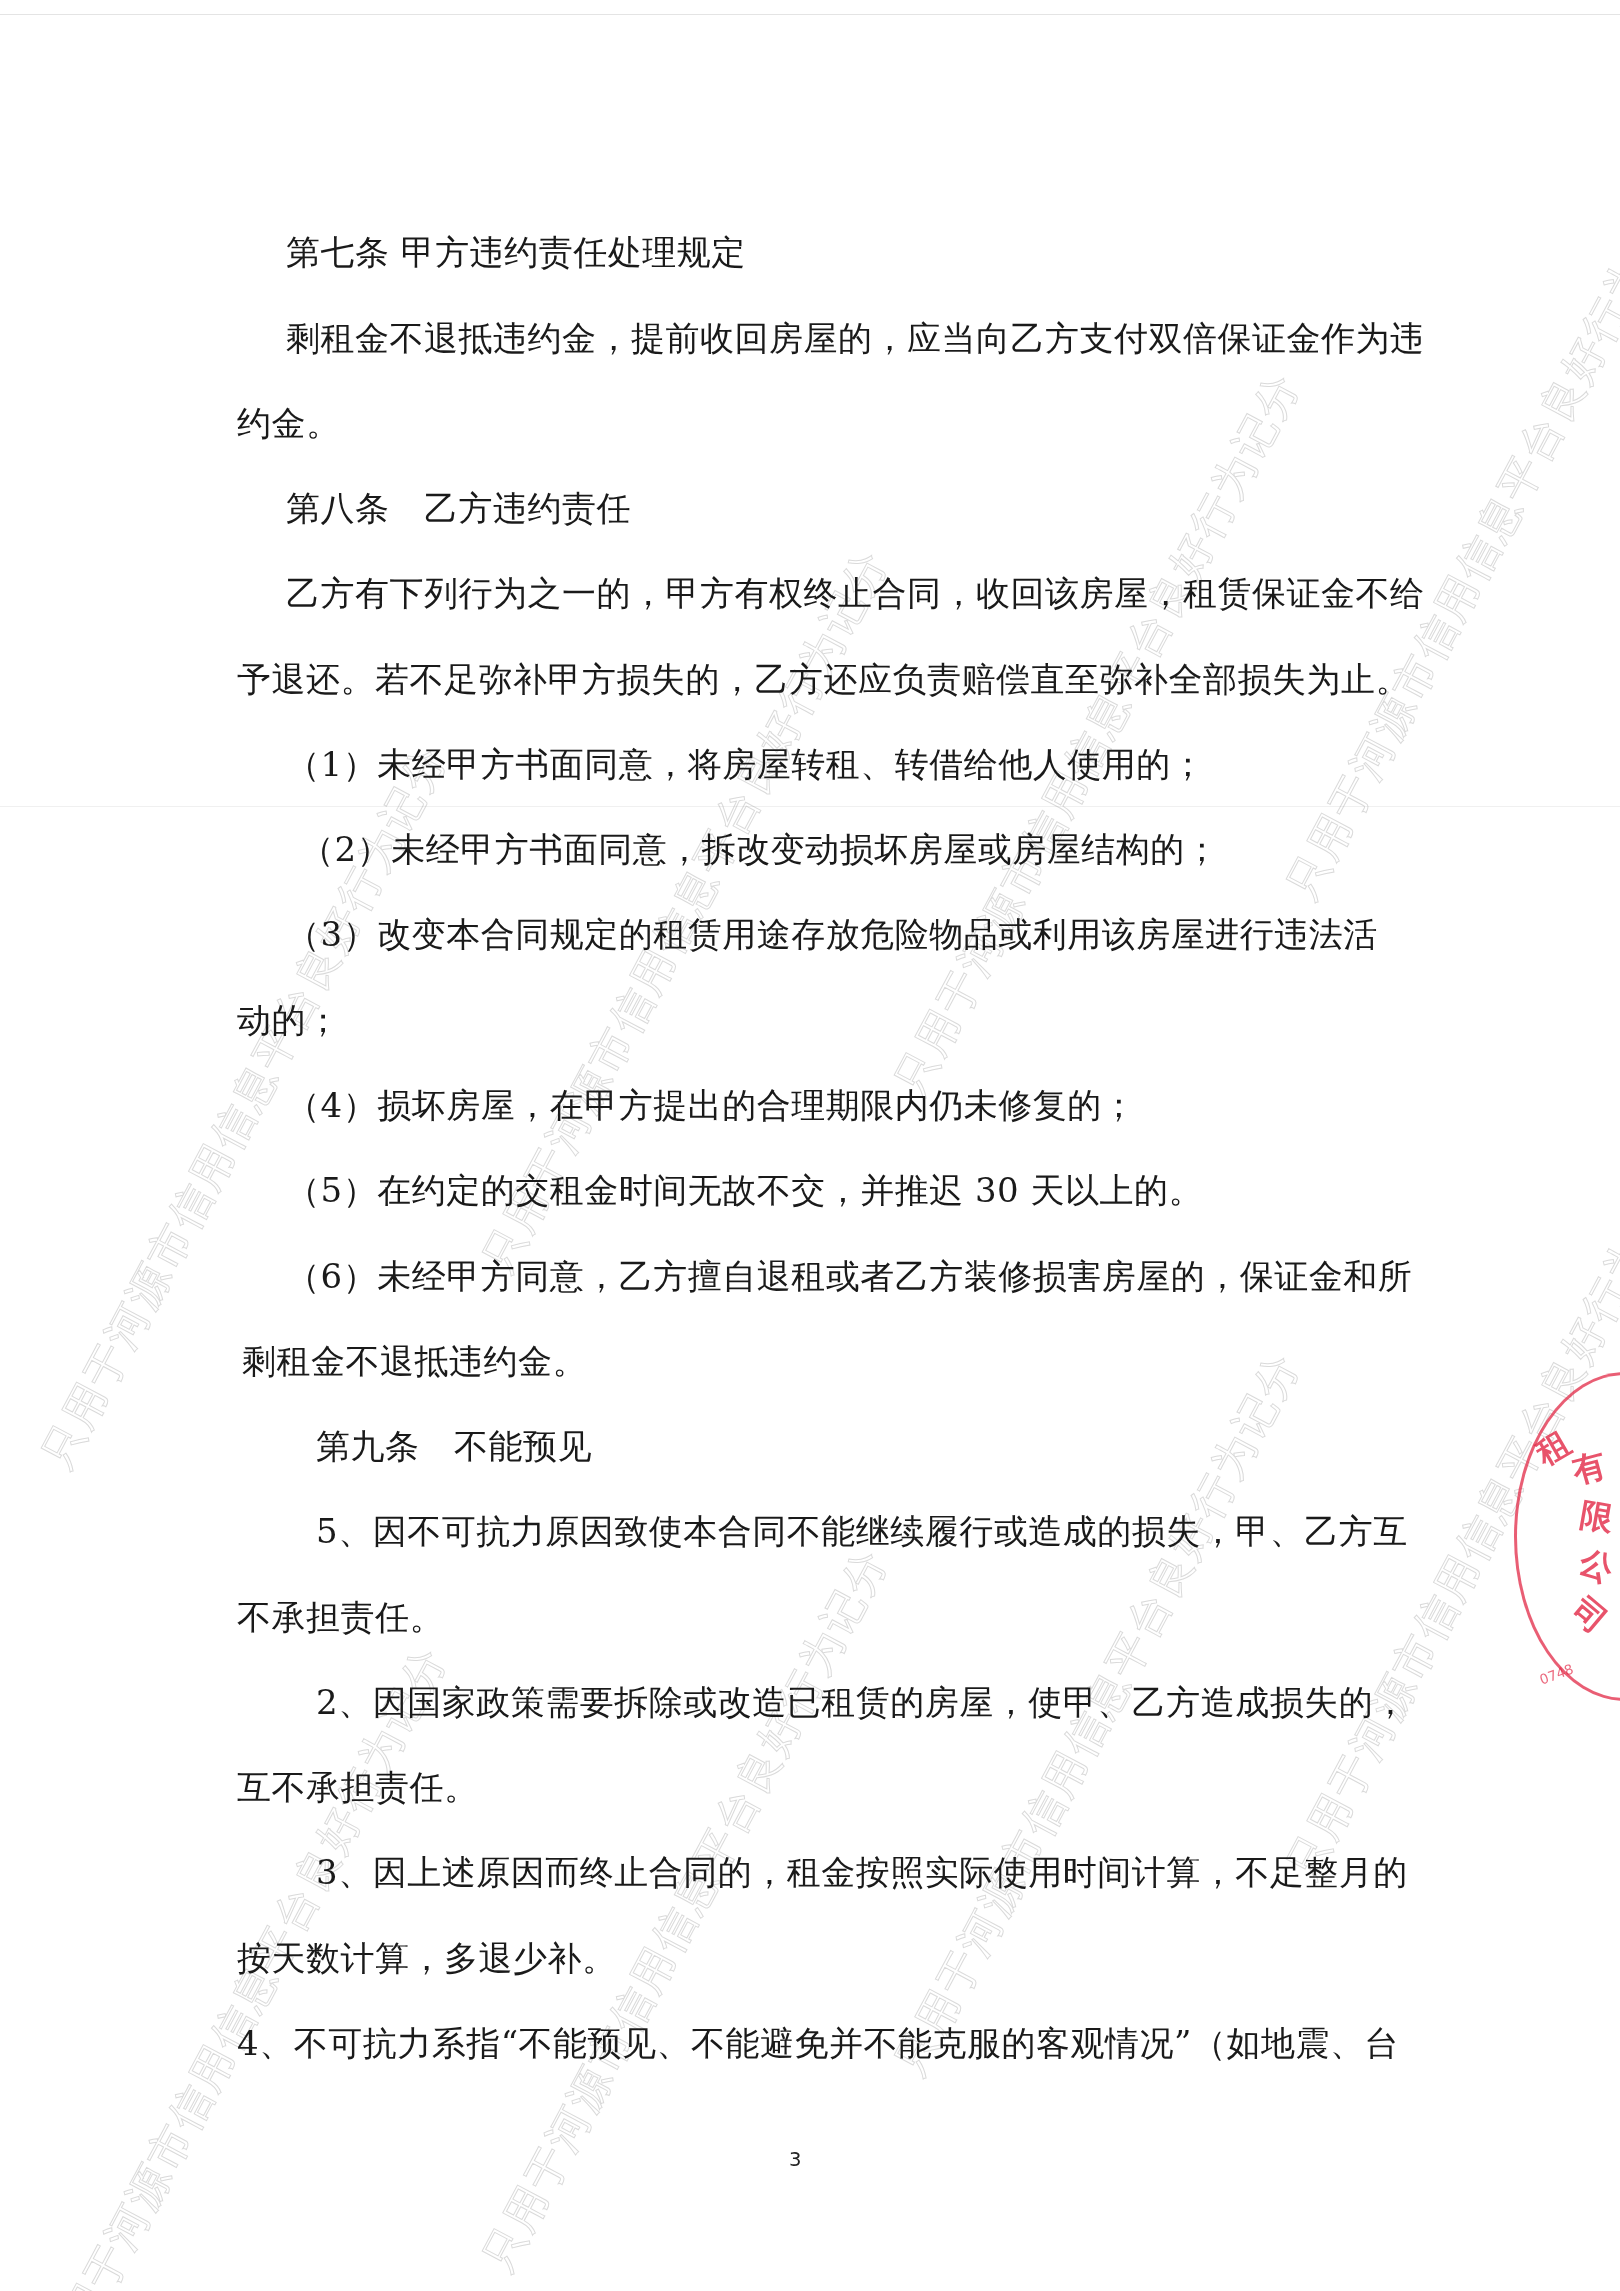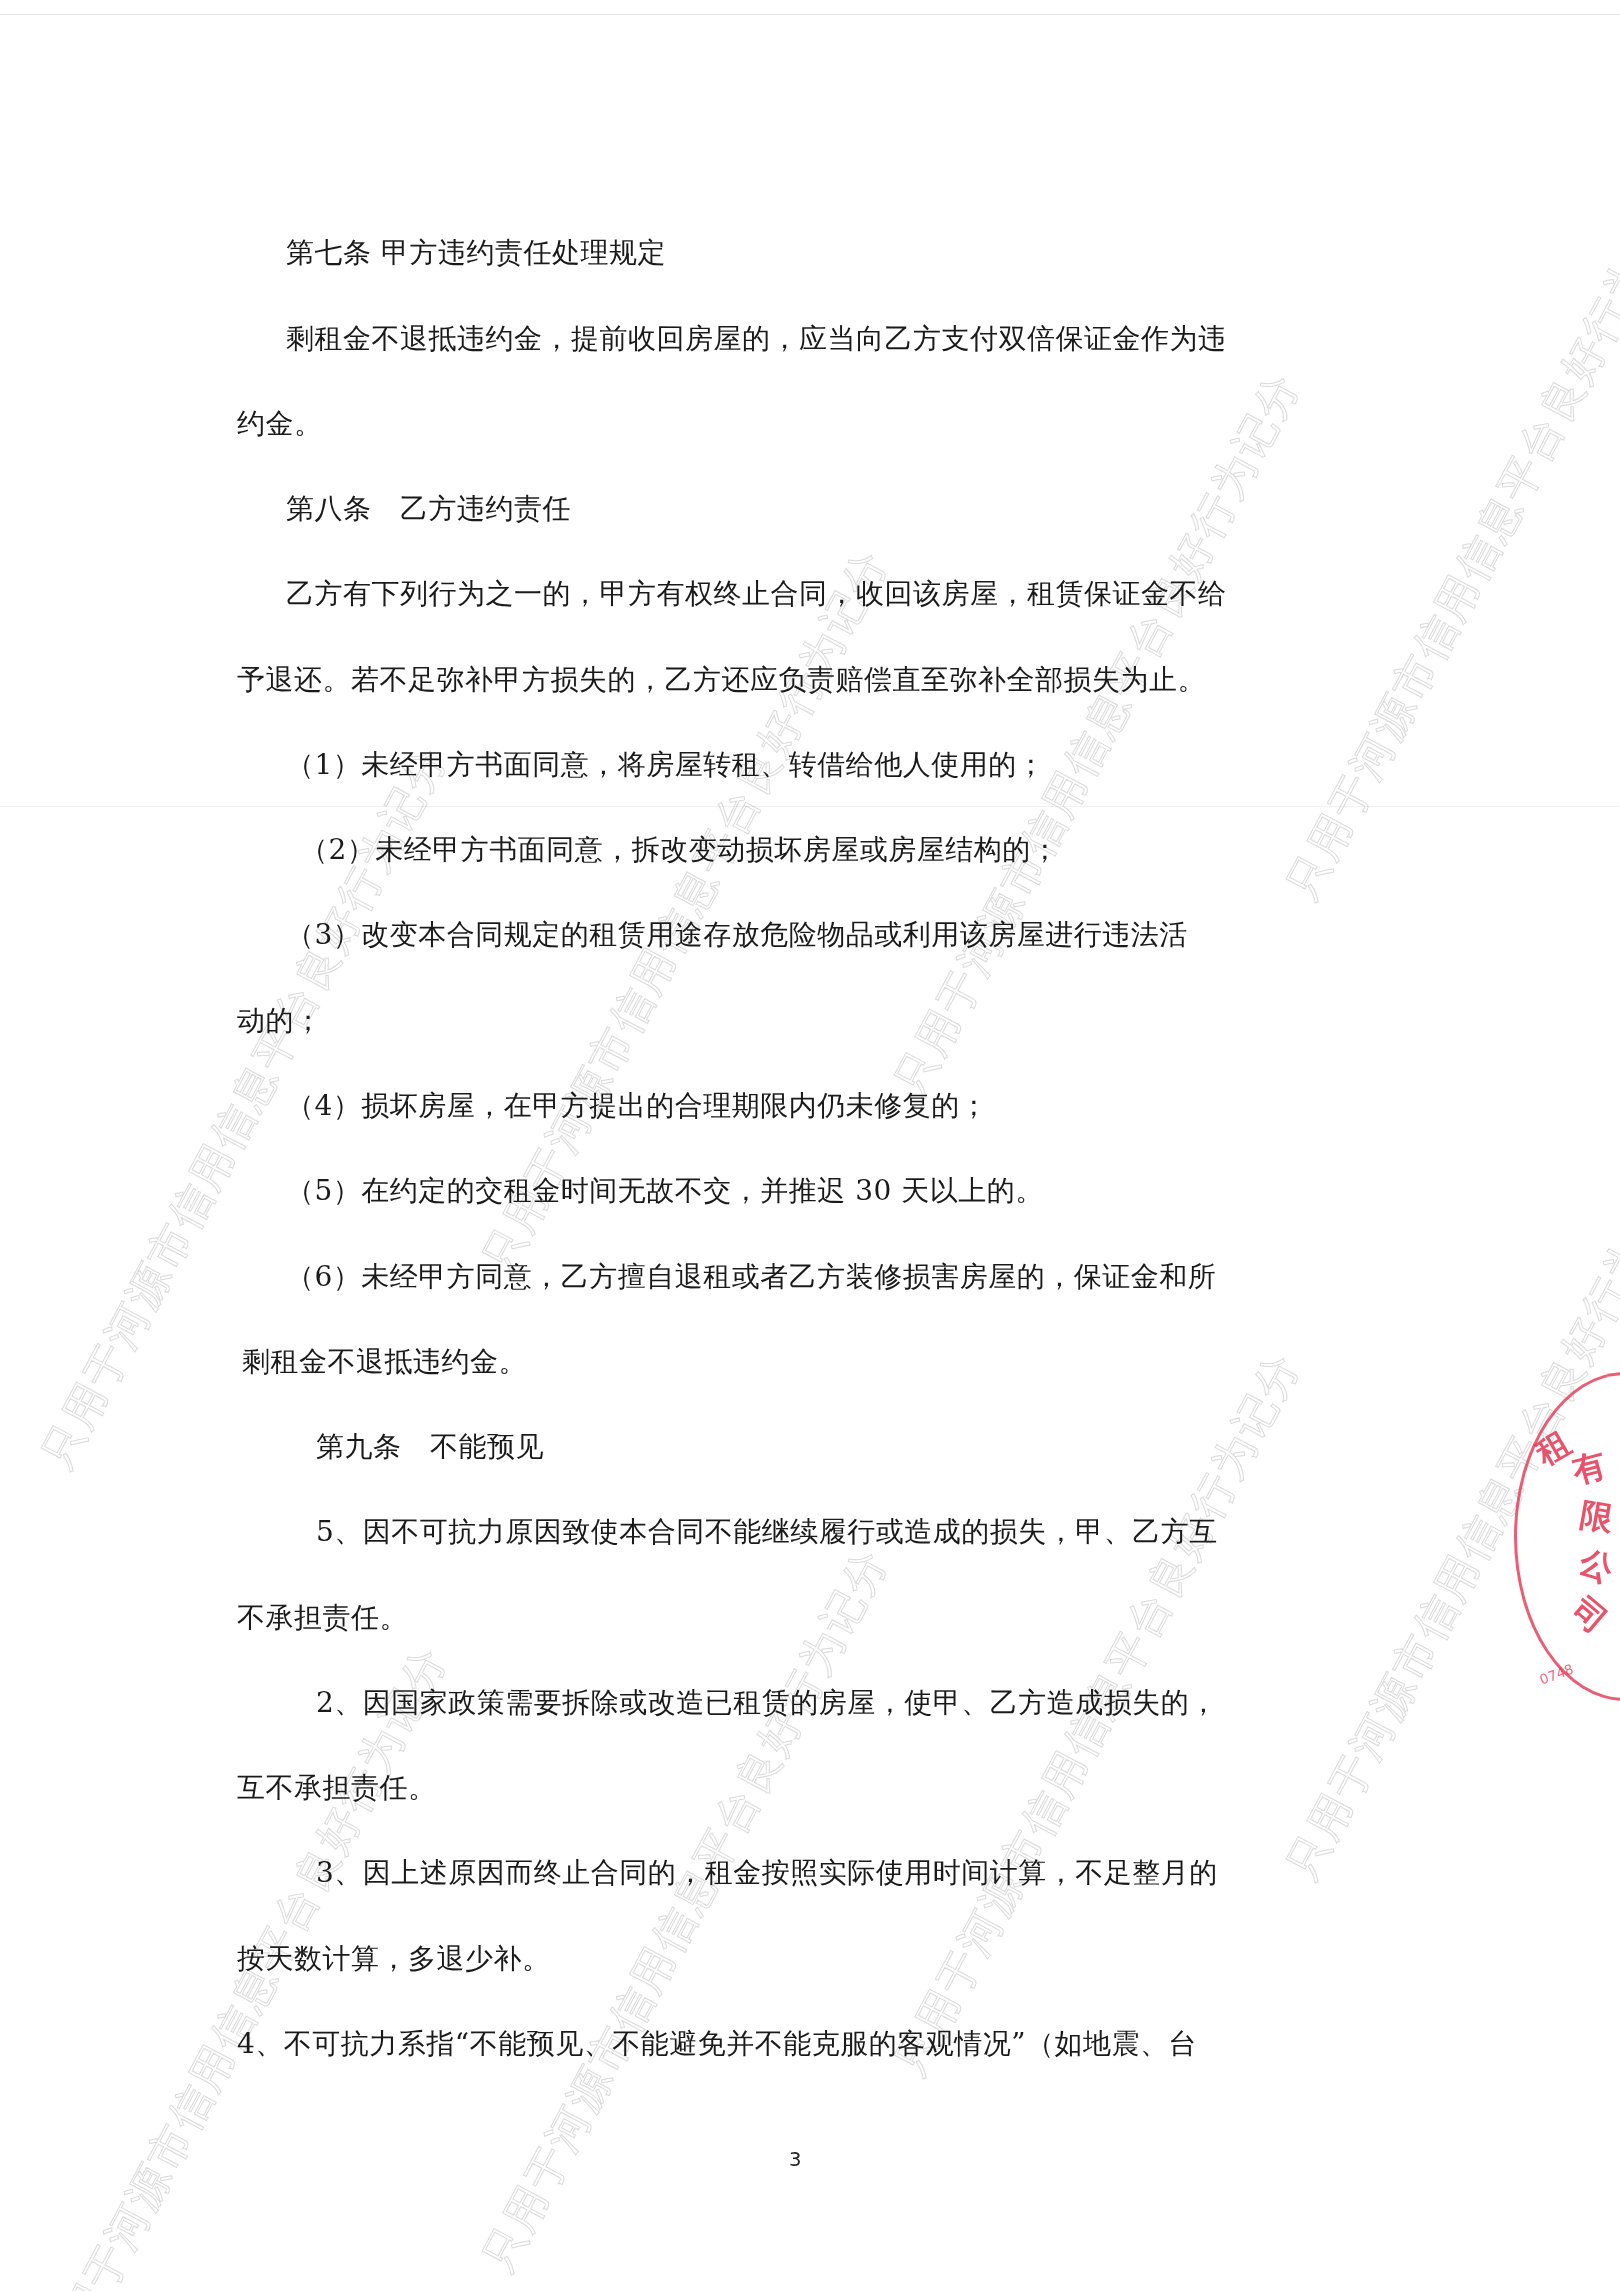--- a/index.html
+++ b/index.html
@@ -12,21 +12,21 @@
     .scan-line { position: absolute; left: 0; width: 1620px; height: 1px; background: #f0f0f0; }
     .watermark-layer { position: absolute; inset: 0; pointer-events: none; overflow: hidden; }
     .wm {
       position: absolute; white-space: nowrap; font-size: 43px;
       font-family: "DejaVu Sans", sans-serif; font-weight: 200;
       color: transparent; -webkit-text-stroke: 1px rgba(150,150,150,0.35);
       transform: rotate(-62deg); transform-origin: left top;
       letter-spacing: 2px;
     }
     .line {
-      position: absolute; font-size: 28px; line-height: 39px; white-space: nowrap;
+      position: absolute; font-size: 34px; line-height: 39px; white-space: nowrap;
       letter-spacing: 0.5px;
     }
     .page-num { position: absolute; left: 789px; top: 2148px; font-size: 19.6px; font-family: "DejaVu Sans", sans-serif; color: #222; }
     .stamp {
       position: absolute; left: 1514px; top: 1372px; width: 216px; height: 323px;
       border: 3.9px solid rgba(226,40,70,0.75); border-radius: 50%;
       border-right-color: transparent;
     }
     .stamp-text {
       position: absolute; color: rgba(226,40,70,0.8); font-size: 33px; font-family: "DejaVu Sans", sans-serif;

